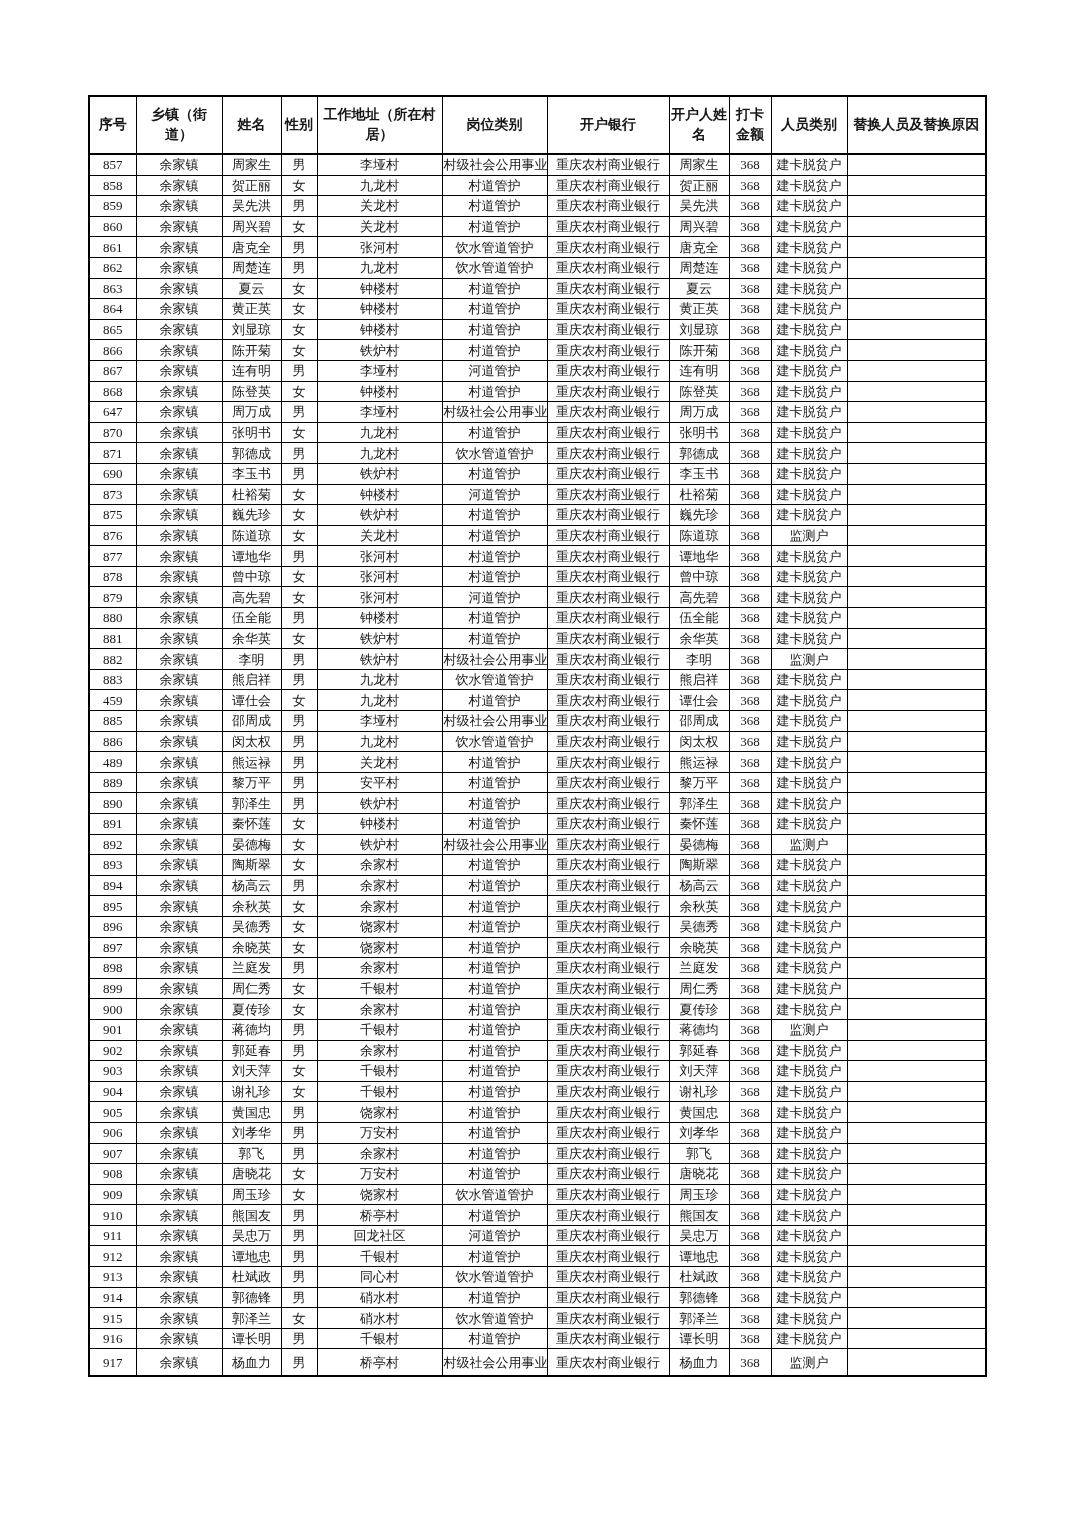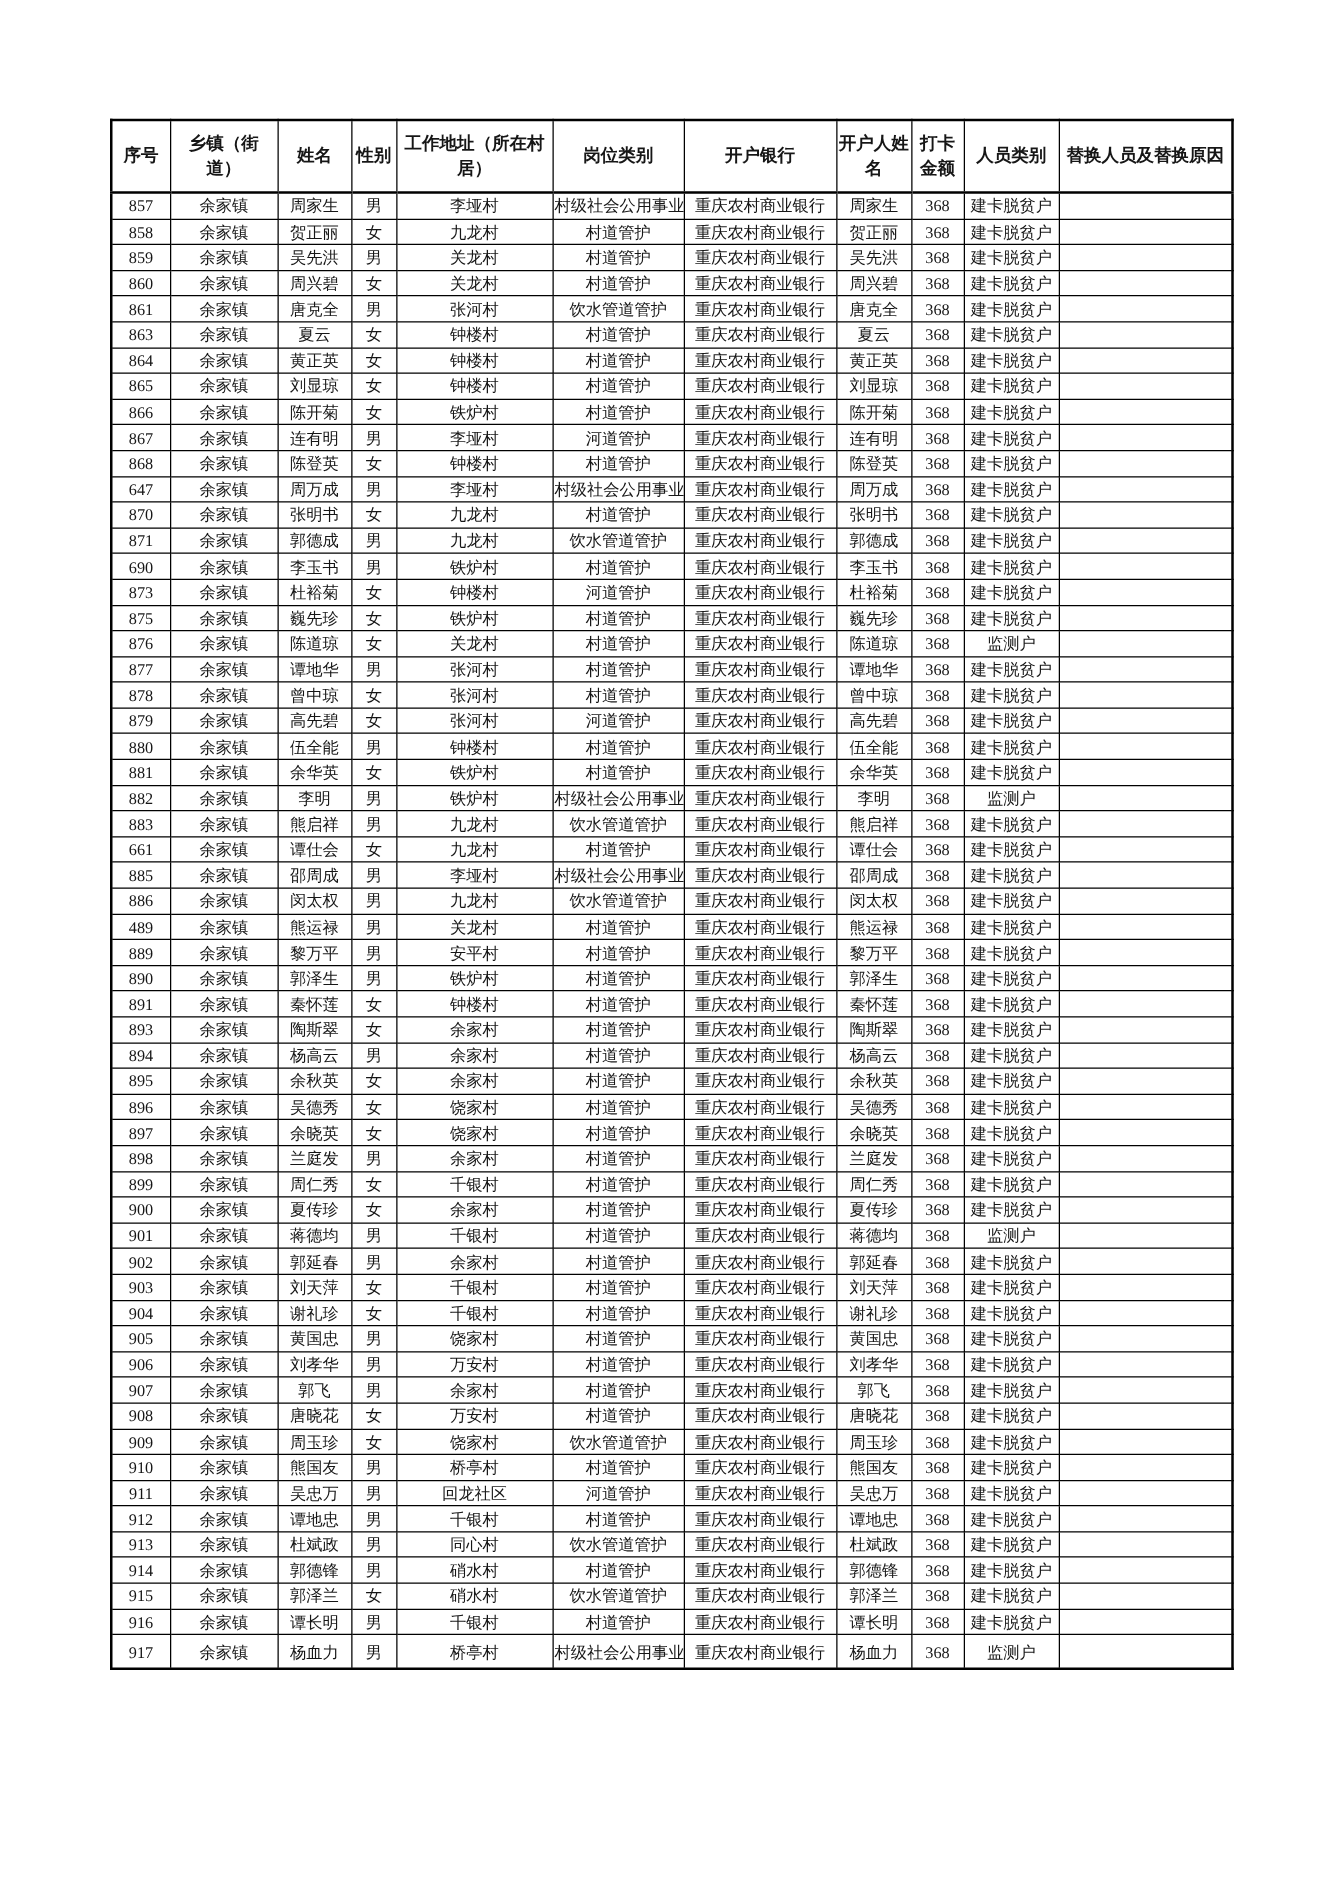--- a/index.html
+++ b/index.html
@@ -146,20 +146,33 @@
           <td>男</td>
           <td>张河村</td>
           <td>饮水管道管护</td>
           <td>重庆农村商业银行</td>
           <td>唐克全</td>
           <td>368</td>
           <td>建卡脱贫户</td>
           <td></td>
         </tr>
         <tr>
+          <td>862</td>
+          <td>余家镇</td>
+          <td>周楚连</td>
+          <td>男</td>
+          <td>九龙村</td>
+          <td>饮水管道管护</td>
+          <td>重庆农村商业银行</td>
+          <td>周楚连</td>
+          <td>368</td>
+          <td>建卡脱贫户</td>
+          <td></td>
+        </tr>
+        <tr>
           <td>863</td>
           <td>余家镇</td>
           <td>夏云</td>
           <td>女</td>
           <td>钟楼村</td>
           <td>村道管护</td>
           <td>重庆农村商业银行</td>
           <td>夏云</td>
           <td>368</td>
           <td>建卡脱贫户</td>
@@ -406,21 +419,21 @@
           <td>男</td>
           <td>九龙村</td>
           <td>饮水管道管护</td>
           <td>重庆农村商业银行</td>
           <td>熊启祥</td>
           <td>368</td>
           <td>建卡脱贫户</td>
           <td></td>
         </tr>
         <tr>
-          <td>661</td>
+          <td>459</td>
           <td>余家镇</td>
           <td>谭仕会</td>
           <td>女</td>
           <td>九龙村</td>
           <td>村道管护</td>
           <td>重庆农村商业银行</td>
           <td>谭仕会</td>
           <td>368</td>
           <td>建卡脱贫户</td>
           <td></td>
@@ -494,20 +507,33 @@
           <td>891</td>
           <td>余家镇</td>
           <td>秦怀莲</td>
           <td>女</td>
           <td>钟楼村</td>
           <td>村道管护</td>
           <td>重庆农村商业银行</td>
           <td>秦怀莲</td>
           <td>368</td>
           <td>建卡脱贫户</td>
+          <td></td>
+        </tr>
+        <tr>
+          <td>892</td>
+          <td>余家镇</td>
+          <td>晏德梅</td>
+          <td>女</td>
+          <td>铁炉村</td>
+          <td>村级社会公用事业</td>
+          <td>重庆农村商业银行</td>
+          <td>晏德梅</td>
+          <td>368</td>
+          <td>监测户</td>
           <td></td>
         </tr>
         <tr>
           <td>893</td>
           <td>余家镇</td>
           <td>陶斯翠</td>
           <td>女</td>
           <td>余家村</td>
           <td>村道管护</td>
           <td>重庆农村商业银行</td>

